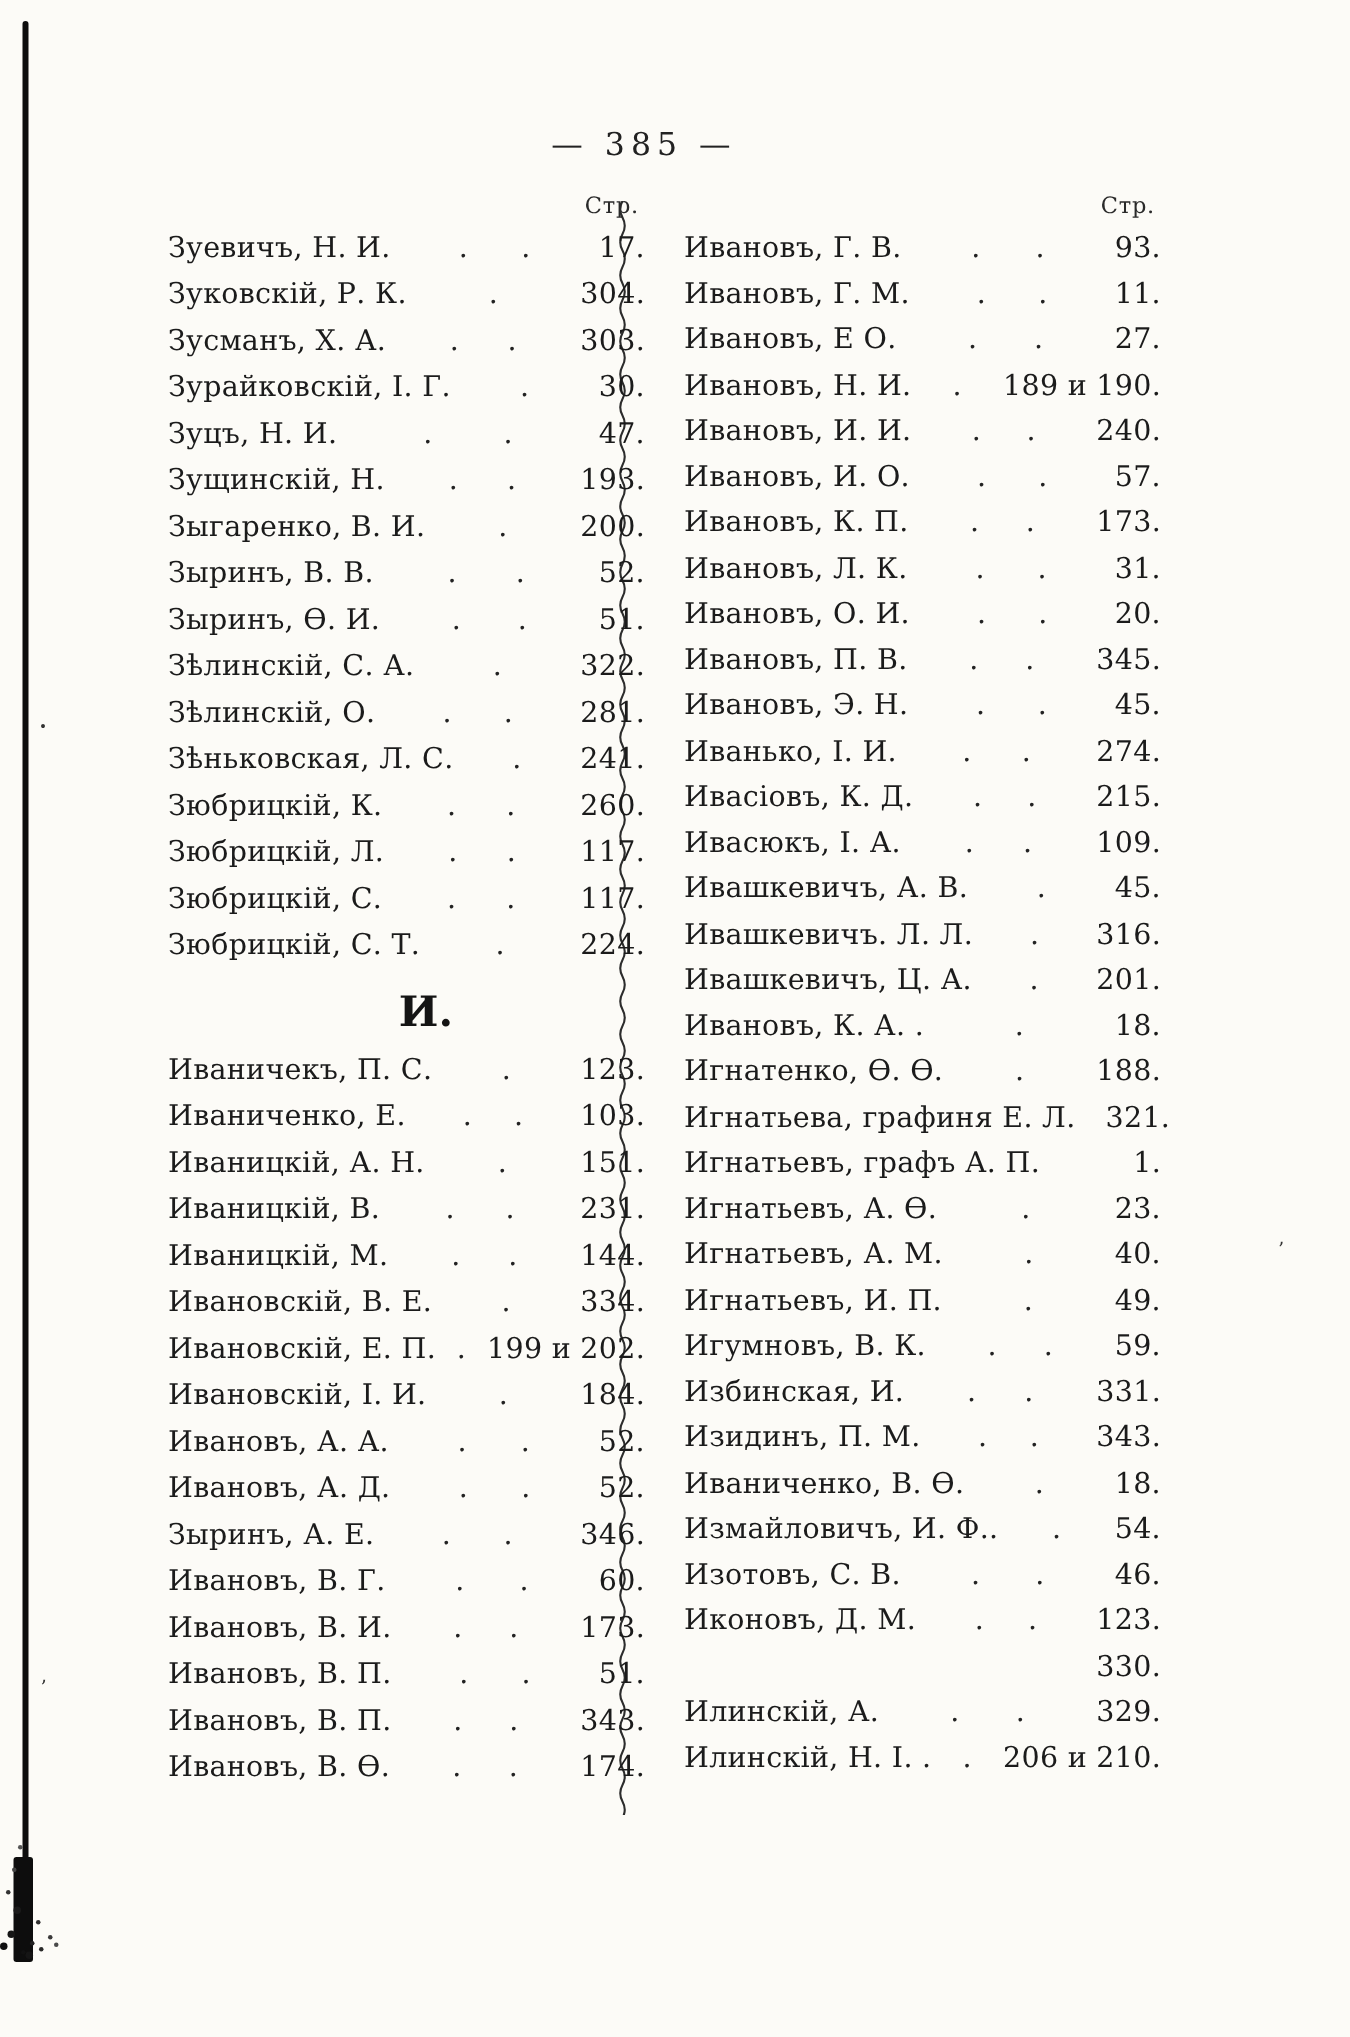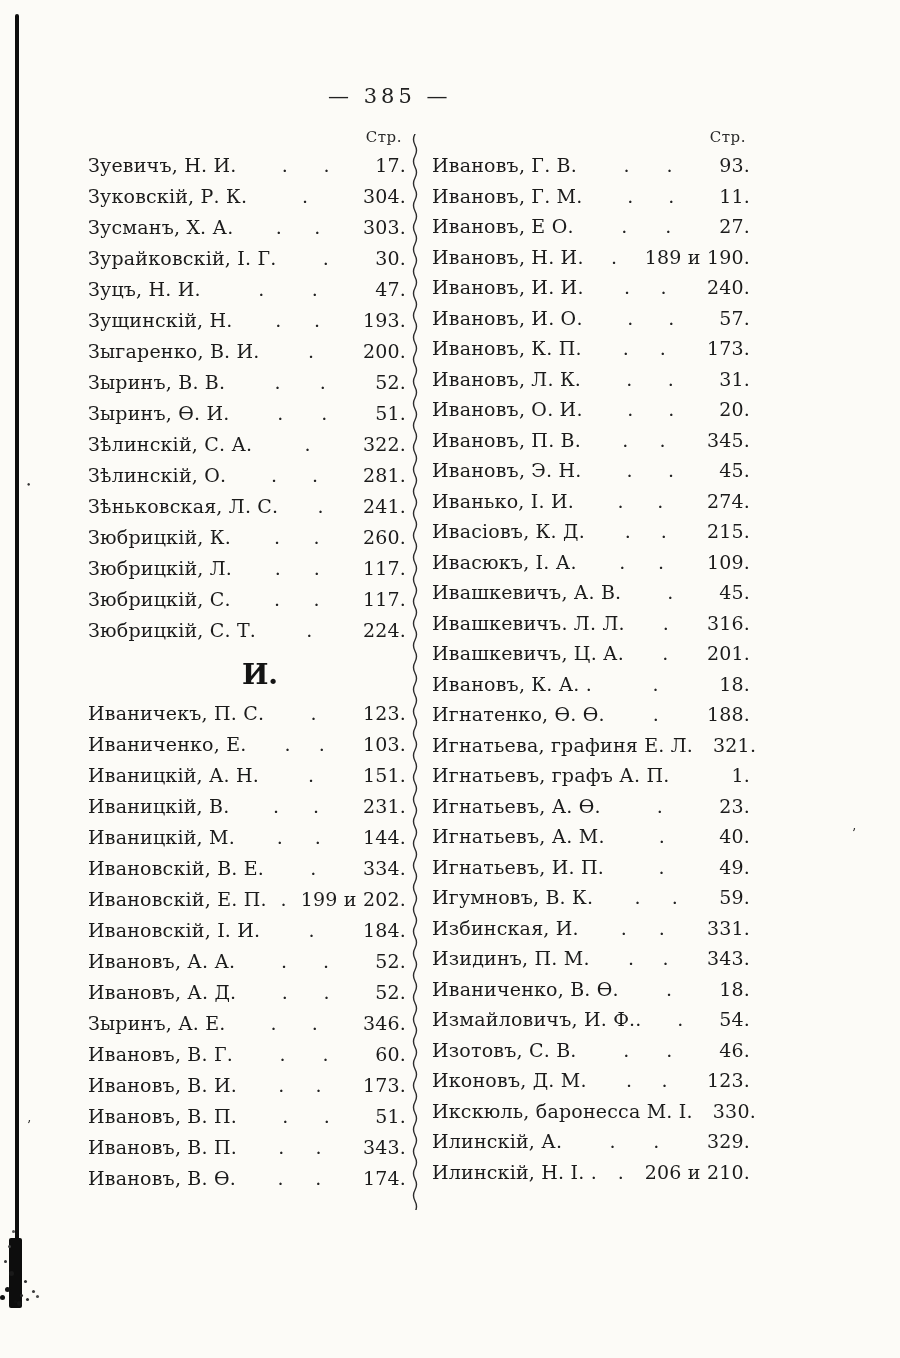--- a/index.html
+++ b/index.html
@@ -23,29 +23,29 @@
   .binding-speck {
     position:absolute; left:14px; top:1300px; width:3px; height:3px;
     background:#111; border-radius:50%;
     box-shadow:
       -8px -12px 0 1px #161616, 6px -6px 0 0 #222, -4px -28px 0 1px #1a1a1a,
       12px -2px 0 0 #2a2a2a, -10px -40px 0 0 #333, 4px 2px 0 1px #151515,
       -13px -4px 0 1px #101010, 18px -10px 0 0 #3a3a3a, -6px -55px 0 0 #444,
       10px -20px 0 0 #2f2f2f, -2px -70px 0 0 #555, 22px -5px 0 0 #4a4a4a;
   }
   .page-number {
-    position:absolute; left:328px; top:84px; width:185px;
-    text-align:left; font-size:21px; letter-spacing:4px; color:#222;
+    position:absolute; left:306px; top:84px; width:185px;
+    text-align:right; font-size:21px; letter-spacing:4px; color:#222;
   }
   
   .divider {
     position:absolute; left:408px; top:134px; width:14px; height:1076px;
   }
   .column {
-    position:absolute; top:128px; width:318px;
+    position:absolute; top:128px; width:318px;margin-left:24px;
   }
   .col-left  { left:88px;  }
   .col-right { left:432px; }
   .col-header {
     height:26px; text-align:right; font-size:15px; color:#2a2a2a;
     padding-right:4px; letter-spacing:0.5px;
   }
   .entry-row {
     display:flex; align-items:baseline;
     font-size:19px; letter-spacing:0.2px;
@@ -558,21 +558,20 @@
       </div>
       <div class="entry-row">
         <span class="entry-name">Иконовъ, Д. М.</span>
         <span class="dot-leader">
           <i>.</i>
           <i>.</i>
         </span>
         <span class="entry-page">123.</span>
       </div>
       <div class="entry-row">
-        <span class="entry-name">Икскюль, баронесса М. I.</span>
         <span class="dot-leader"></span>
         <span class="entry-page">330.</span>
       </div>
       <div class="entry-row">
         <span class="entry-name">Илинскій, А.</span>
         <span class="dot-leader">
           <i>.</i>
           <i>.</i>
         </span>
         <span class="entry-page">329.</span>

